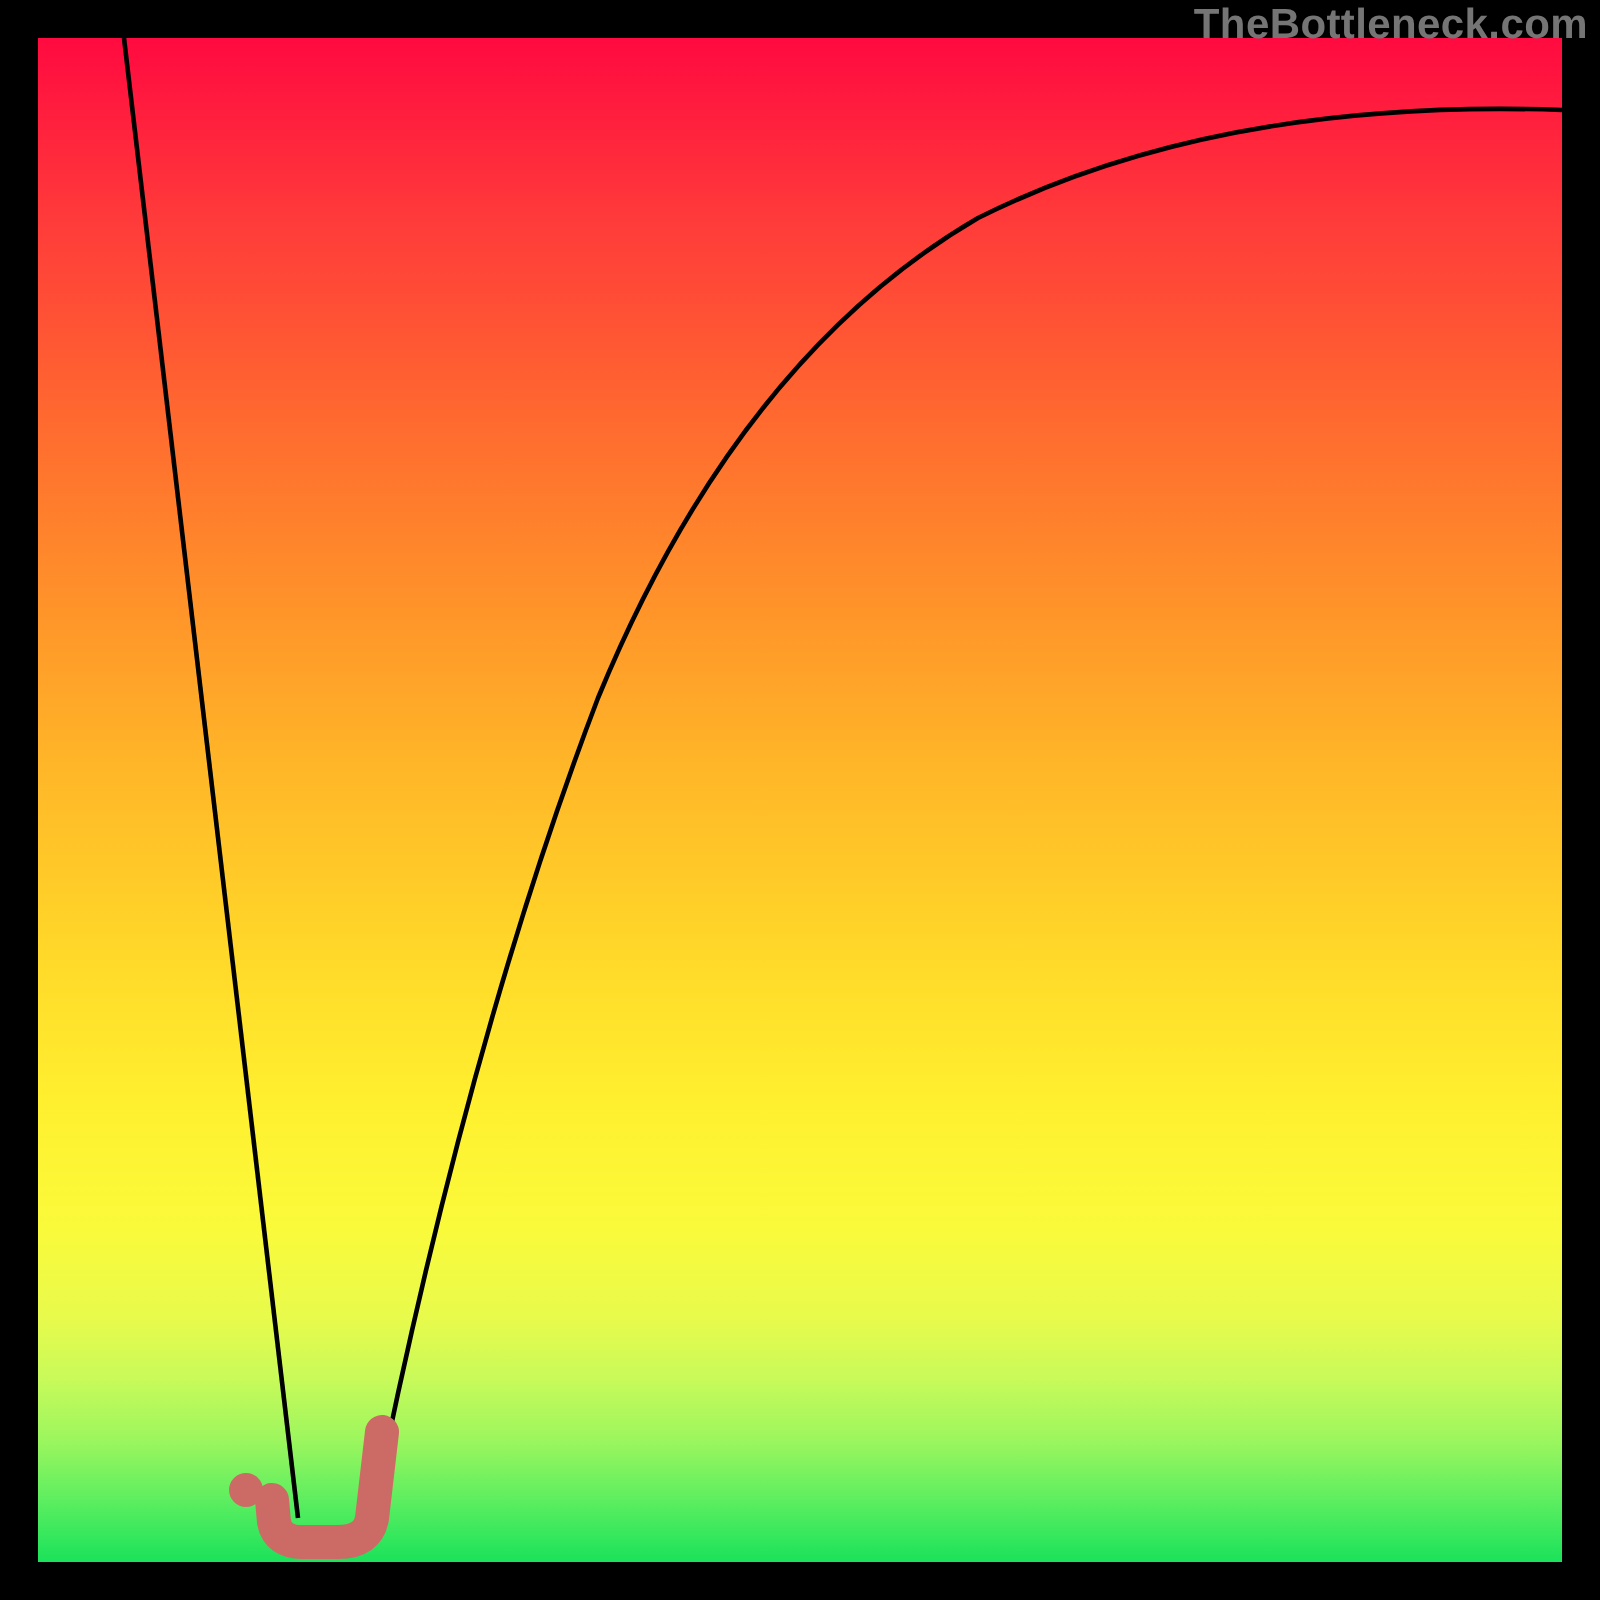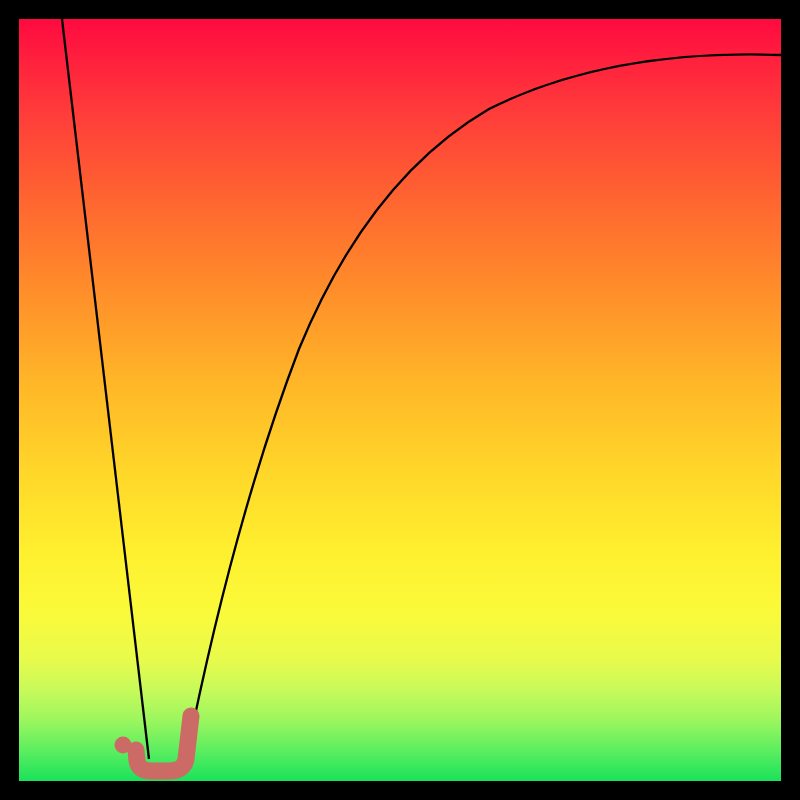--- a/index.html
+++ b/index.html
@@ -74,13 +74,14 @@
     <path d="M 172 697
              L 167 740
              Q 165 752 150 752
              L 132 752
              Q 120 752 118 742
              L 117 731" fill="none" stroke="#cc6b66" stroke-width="17" stroke-linecap="round" stroke-linejoin="round"></path>
 
     <circle cx="104" cy="726" r="8.5" fill="#cc6b66"></circle>
   </svg>
 
+  <div class="watermark">TheBottleneck.com</div>
 </div>
 
 </body></html>

